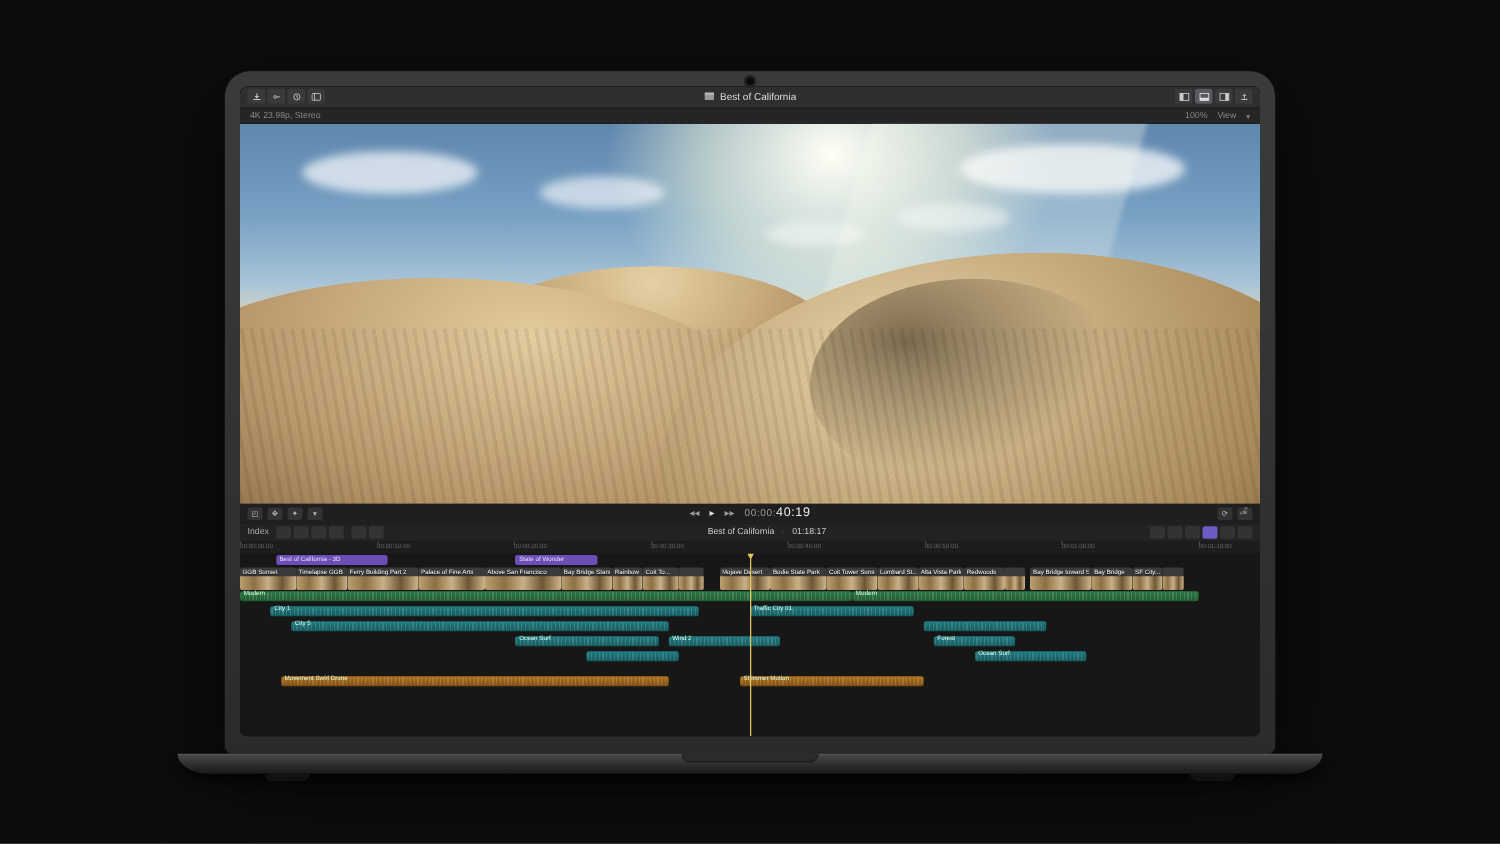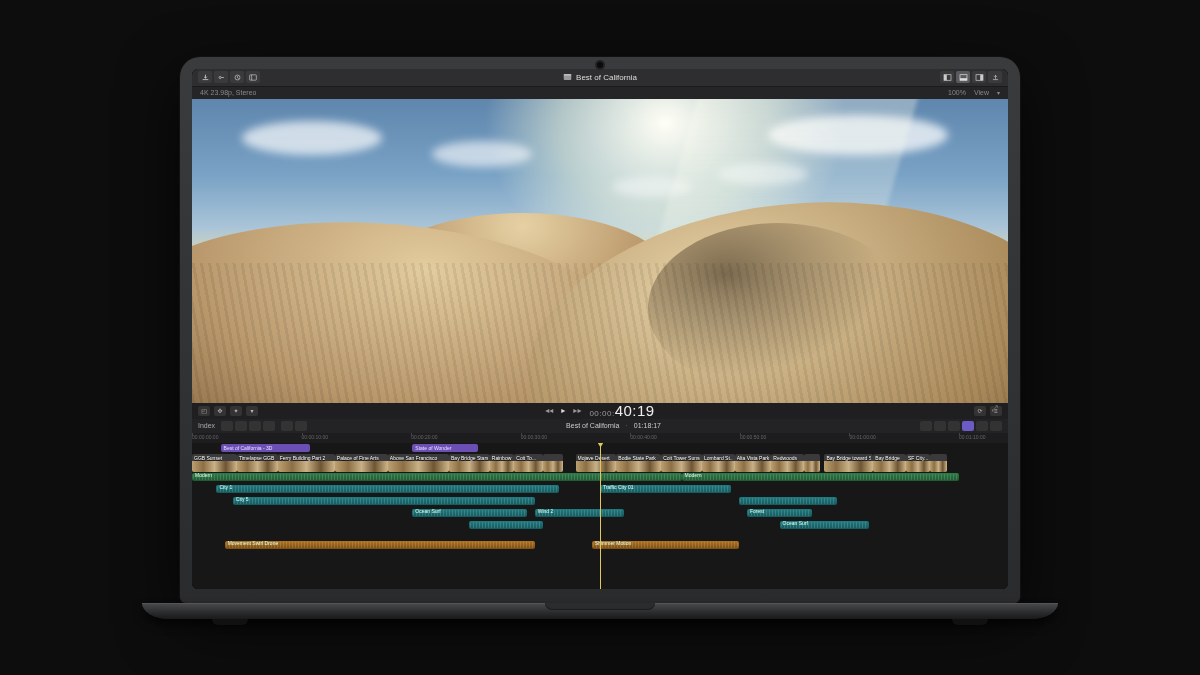--- a/index.html
+++ b/index.html
@@ -44,21 +44,21 @@
   .shadow-crease{position:absolute;bottom:10px;right:100px;width:260px;height:170px;background:radial-gradient(ellipse at 30% 30%, rgba(40,25,10,.55), transparent 60%);border-radius:50%;}
   .ridges{position:absolute;inset:auto 0 0 0;height:140px;background:repeating-linear-gradient(80deg, rgba(0,0,0,.07) 0 3px, transparent 3px 8px);mix-blend-mode:multiply;}
   .ray{position:absolute;top:-40px;left:56%;width:220px;height:420px;background:linear-gradient(rgba(255,255,240,.35),transparent);transform:skewX(-16deg);filter:blur(2px);}
 
   
   .playbar{height:16px;background:#1f1f21;display:flex;align-items:center;justify-content:center;gap:8px;font-size:8px;color:#999;position:relative;}
   .playbar .tools-l{position:absolute;left:6px;display:flex;gap:4px;}
   .playbar .tools-r{position:absolute;right:6px;display:flex;gap:4px;}
   .ib{width:12px;height:10px;background:#333;border-radius:2px;display:flex;align-items:center;justify-content:center;font-size:6px;color:#bbb;}
   .tc{font-family:ui-monospace,Menlo,monospace;letter-spacing:.5px;}
-  .tc .big{color:#eee;font-size:15px;}
+  .tc .big{color:#eee;font-size:10px;}
 
   
   .tl-head{height:14px;background:#232325;display:flex;align-items:center;padding:0 6px;font-size:7px;color:#aaa;gap:6px;}
   .tl-head .grp{display:flex;gap:2px;}
   .tl-head .tb{width:12px;height:10px;background:#333;border-radius:2px;}
   .tl-head .center{flex:1;text-align:center;display:flex;justify-content:center;gap:6px;color:#ccc;}
   .tl-head .right{display:flex;gap:2px;align-items:center;}
   .tl-head .right .tb.accent{background:#6b5cc4;}
 
   

